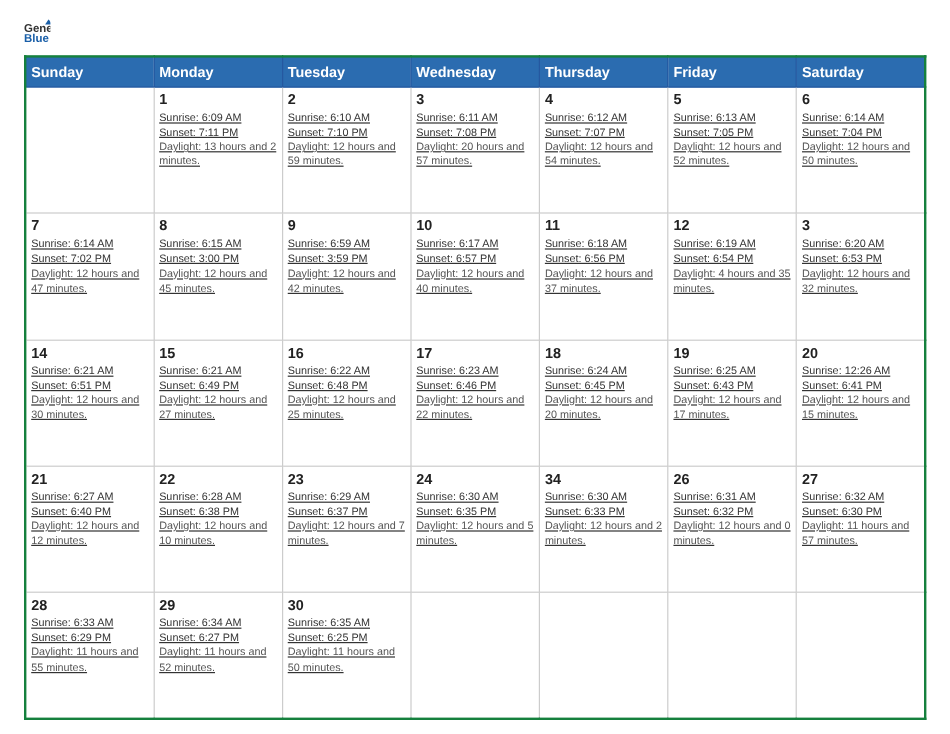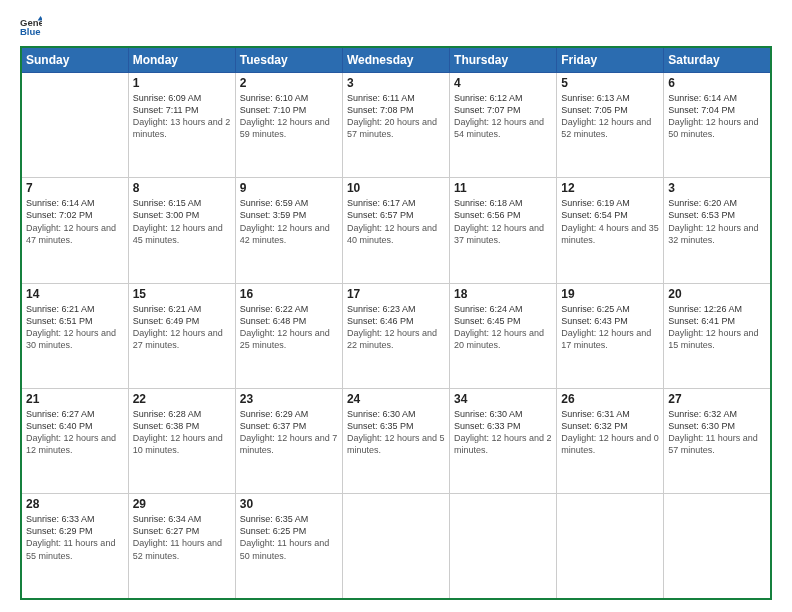--- a/index.html
+++ b/index.html
@@ -74,20 +74,21 @@
       font-size: 12px;
       font-weight: bold;
       color: #222;
       display: block;
       margin-bottom: 2px;
     }
     .cell-text {
       font-size: 9px;
       line-height: 1.35;
       color: #333;
+      text-decoration: underline;
     }
     .cell-text .daylight {
       color: #555;
     }
     .empty-cell {
       background: #fff;
     }
   </style>
 </head>
 <body>

